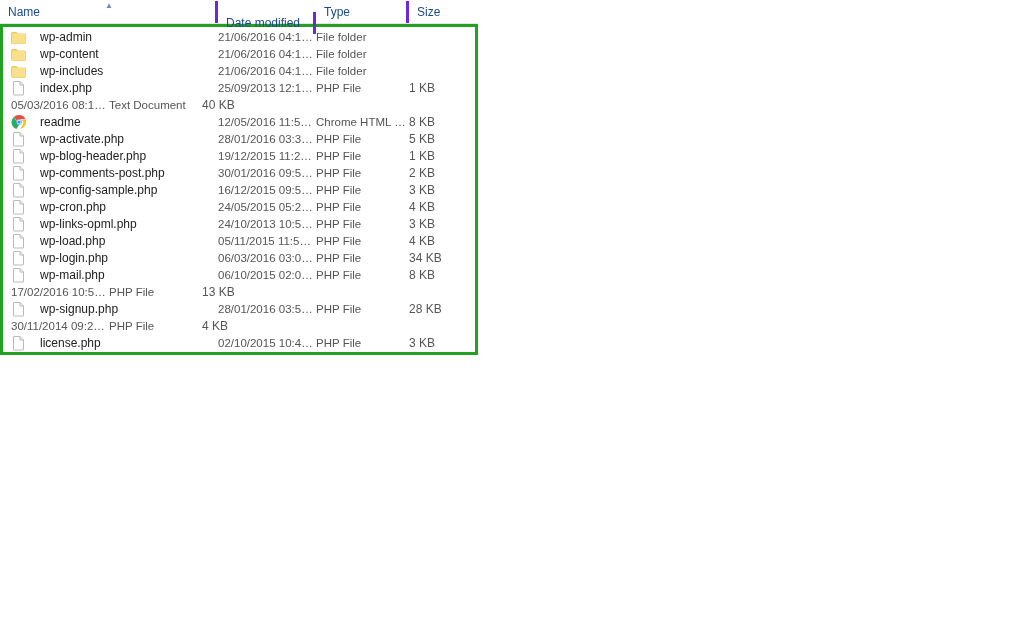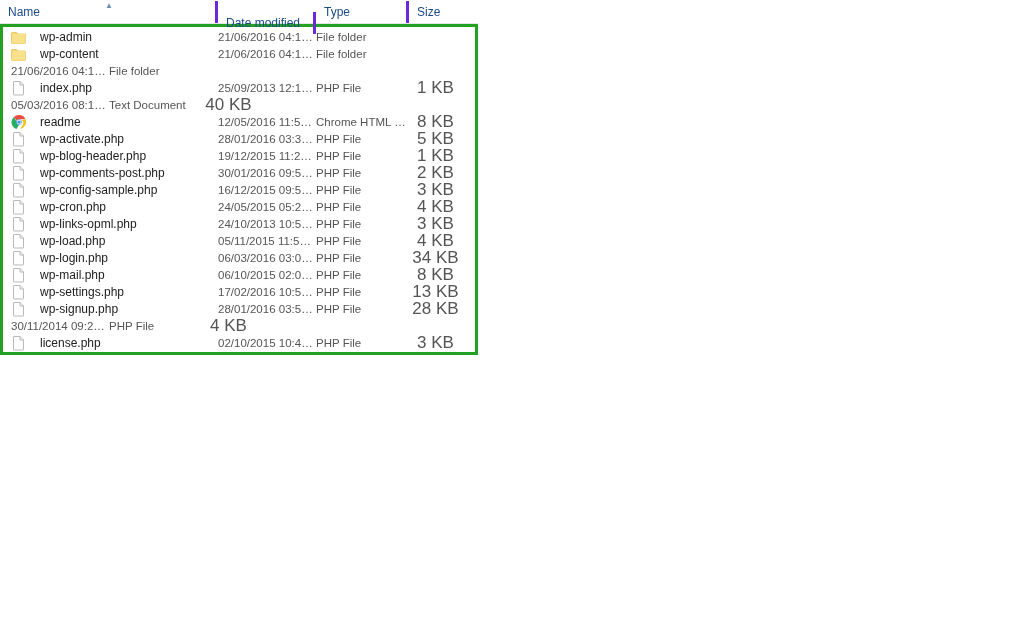--- a/index.html
+++ b/index.html
@@ -53,21 +53,21 @@
       display: flex;
       align-items: center;
       height: 17px;
       padding-left: 8px;
       cursor: default;
     }
     .cell { white-space: nowrap; overflow: hidden; text-overflow: ellipsis; }
     .cell-name { width: 207px; display: flex; align-items: center; gap: 13px; }
     .cell-date { width: 98px; color: #555; font-size: 11.5px; }
     .cell-type { width: 93px; color: #555; font-size: 11.5px; }
-    .cell-size { width: 57px; text-align: center; color: #555; font-size: 17px; padding-right: 4px; }
+    .cell-size { width: 57px; text-align: left; color: #555; font-size: 12px; padding-right: 4px; }
     .icon { width: 16px; height: 16px; flex-shrink: 0; display: inline-flex; align-items: center; justify-content: center; }
     .fname { color: #222; font-size: 12px; }
   </style>
 </head>
 <body>
 
 <div class="explorer">
   <div class="header">
     <div class="header-col col-name">
       <span>Name</span>
@@ -100,20 +100,29 @@
               <path d="M1.5 5 h13 v8.5 a1 1 0 0 1 -1 1 h-12 a1 1 0 0 1 -1 -1 z" fill="#f9e08a"></path>
             </svg>
           </span>
           <span class="fname">wp-content</span>
         </div>
         <div class="cell cell-date">21/06/2016 04:17 ...</div>
         <div class="cell cell-type">File folder</div>
         <div class="cell cell-size"></div>
       </div>
       <div class="row">
+        <div class="cell cell-name">
+          <span class="icon">
+            <svg width="16" height="16" viewBox="0 0 16 16">
+              <path d="M1.5 3.5 h4 l1.5 1.5 h7.5 v8.5 a1 1 0 0 1 -1 1 h-12 a1 1 0 0 1 -1 -1 v-9 a1 1 0 0 1 1 -1 z" fill="#f7d66a" stroke="#d9b43a" stroke-width="0.6"></path>
+              <path d="M1.5 5 h13 v8.5 a1 1 0 0 1 -1 1 h-12 a1 1 0 0 1 -1 -1 z" fill="#f9e08a"></path>
+            </svg>
+          </span>
+          <span class="fname">wp-includes</span>
+        </div>
         <div class="cell cell-date">21/06/2016 04:17 ...</div>
         <div class="cell cell-type">File folder</div>
         <div class="cell cell-size"></div>
       </div>
       <div class="row">
         <div class="cell cell-name">
           <span class="icon">
             <svg width="16" height="16" viewBox="0 0 16 16">
               <path d="M3 1.5 h6 l3.5 3.5 v9.5 a0.5 0.5 0 0 1 -0.5 0.5 h-9 a0.5 0.5 0 0 1 -0.5 -0.5 v-12.5 a0.5 0.5 0 0 1 0.5 -0.5 z" fill="#ffffff" stroke="#b9b9b9" stroke-width="1"></path>
               <path d="M9 1.5 v3.5 h3.5" fill="none" stroke="#b9b9b9" stroke-width="1"></path>
@@ -269,29 +278,20 @@
               <path d="M9 1.5 v3.5 h3.5" fill="none" stroke="#b9b9b9" stroke-width="1"></path>
             </svg>
           </span>
           <span class="fname">wp-mail.php</span>
         </div>
         <div class="cell cell-date">06/10/2015 02:07 ...</div>
         <div class="cell cell-type">PHP File</div>
         <div class="cell cell-size">8 KB</div>
       </div>
       <div class="row">
-        <div class="cell cell-name">
-          <span class="icon">
-            <svg width="16" height="16" viewBox="0 0 16 16">
-              <path d="M3 1.5 h6 l3.5 3.5 v9.5 a0.5 0.5 0 0 1 -0.5 0.5 h-9 a0.5 0.5 0 0 1 -0.5 -0.5 v-12.5 a0.5 0.5 0 0 1 0.5 -0.5 z" fill="#ffffff" stroke="#b9b9b9" stroke-width="1"></path>
-              <path d="M9 1.5 v3.5 h3.5" fill="none" stroke="#b9b9b9" stroke-width="1"></path>
-            </svg>
-          </span>
-          <span class="fname">wp-settings.php</span>
-        </div>
         <div class="cell cell-date">17/02/2016 10:58 ...</div>
         <div class="cell cell-type">PHP File</div>
         <div class="cell cell-size">13 KB</div>
       </div>
       <div class="row">
         <div class="cell cell-name">
           <span class="icon">
             <svg width="16" height="16" viewBox="0 0 16 16">
               <path d="M3 1.5 h6 l3.5 3.5 v9.5 a0.5 0.5 0 0 1 -0.5 0.5 h-9 a0.5 0.5 0 0 1 -0.5 -0.5 v-12.5 a0.5 0.5 0 0 1 0.5 -0.5 z" fill="#ffffff" stroke="#b9b9b9" stroke-width="1"></path>
               <path d="M9 1.5 v3.5 h3.5" fill="none" stroke="#b9b9b9" stroke-width="1"></path>

